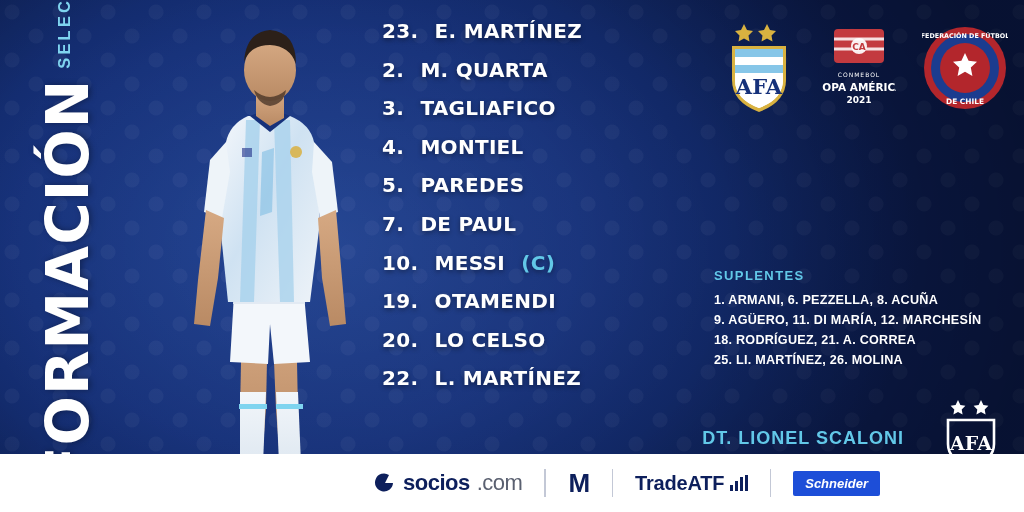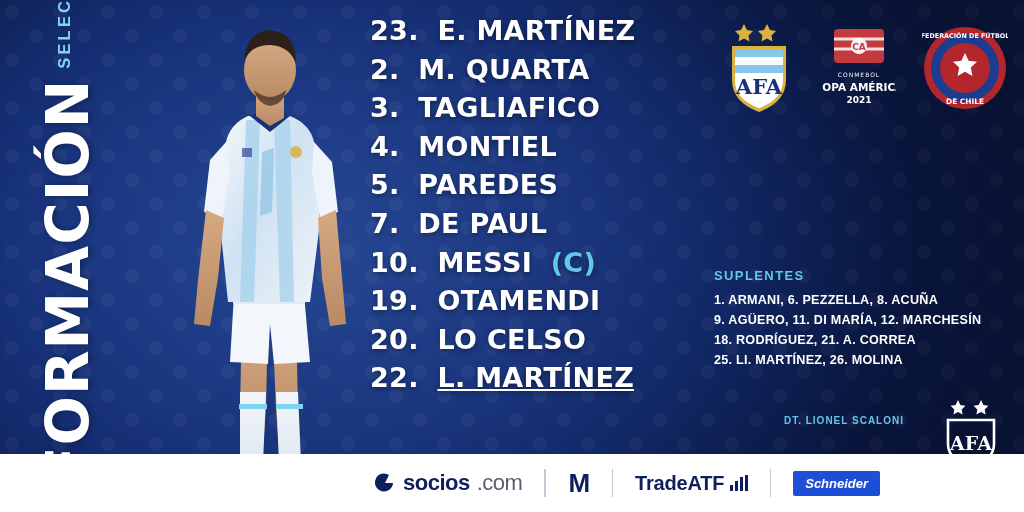--- a/index.html
+++ b/index.html
@@ -78,27 +78,28 @@
 
   
   #lineup {
     position: absolute;
     left: 370px; top: 12px;
     width: 330px;
     z-index: 5;
   }
   .lineup-row {
     color: #ffffff;
-    font-size: 27px;
+    font-size: 20px;
     font-weight: 700;
     letter-spacing: .3px;
     line-height: 38.6px;
     white-space: nowrap;
     font-family: "DejaVu Sans", sans-serif;
     text-shadow: 0 2px 5px rgba(0,0,0,.4);
+    margin-left: 12px;
   }
   .captain {
     color: #62c8e8;
     font-weight: 700;
   }
 
   
   #crests {
     position: absolute;
     right: 14px; top: 12px;
@@ -129,23 +130,23 @@
   .sub-line {
     font-size: 12.6px;
     font-weight: 700;
     letter-spacing: .25px;
     line-height: 20px;
     color: #ffffff;
     white-space: nowrap;
   }
   #coach {
     position: absolute;
-    right: 120px; top: 415px;
+    right: 120px; top: 428px;
     color: #62c8e8;
-    font-size: 10px;
+    font-size: 18px;
     font-weight: 700;
     letter-spacing: 1px;
     z-index: 5;
   }
   #afa-small {
     position: absolute;
     right: 22px; top: 398px;
     z-index: 5;
   }
 
@@ -297,21 +298,21 @@
     <div class="lineup-row">
       <span>19.</span>
       <span style="margin-left: 9px;">OTAMENDI</span>
     </div>
     <div class="lineup-row">
       <span>20.</span>
       <span style="margin-left: 9px;">LO CELSO</span>
     </div>
     <div class="lineup-row">
       <span>22.</span>
-      <span style="margin-left: 9px; text-decoration: underline;">L. MARTÍNEZ</span>
+      <span style="margin-left: 9px;">L. MARTÍNEZ</span>
     </div>
   </div>
 
   <div id="crests">
 
     <span>
       <svg class="crest" width="74" height="92" viewBox="0 0 74 92" xmlns="http://www.w3.org/2000/svg">
         <path d="M8 6 L66 6 L66 8 L8 8 Z" fill="none"></path>
         <g fill="#d9b240">
           <path d="M22 2 l3 6 6 1 -4.5 4.5 1 6 -5.5-3 -5.5 3 1-6 -4.5-4.5 6-1 z"></path>

